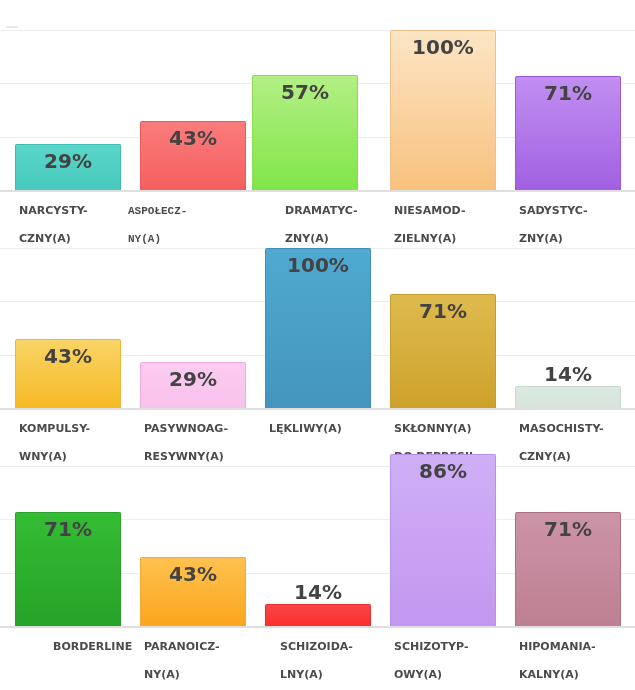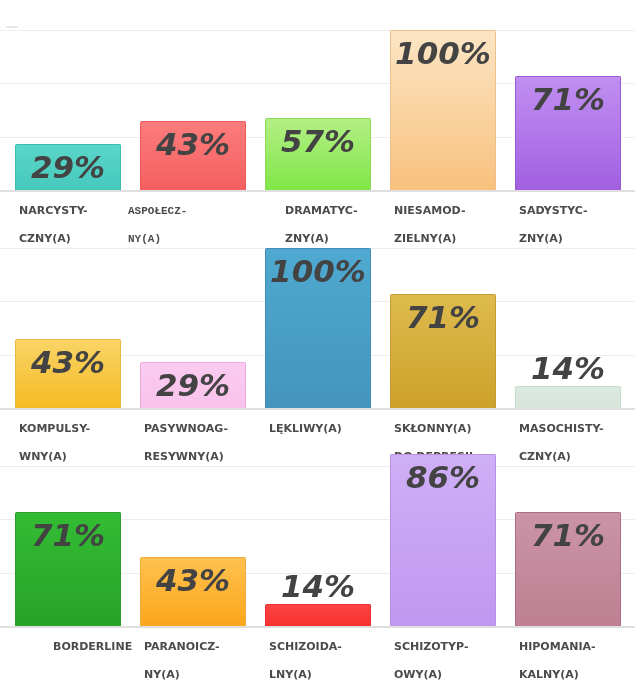--- a/index.html
+++ b/index.html
@@ -17,22 +17,22 @@
     position:absolute; left:0; right:0; height:1px; background:#ededed;
   }
   .g0 { top:0; } .g1 { top:53px; } .g2 { top:107px; }
   .axis-tick { position:absolute; left:6px; top:-4px; width:12px; height:2px; background:#e9e9e9; }
   .bar {
     position:absolute; bottom:0; width:106px; box-sizing:border-box;
     border:1px solid; border-bottom:none; border-radius:2px 2px 0 0;
   }
   .pct {
     position:absolute; left:0; right:0; top:4px;
-    text-align:center; font-size:31px; font-weight:bold; color:#434343;
-    letter-spacing:0px; white-space:nowrap;font-style:italic;
+    text-align:center; font-size:20px; font-weight:bold; color:#434343;
+    letter-spacing:0px; white-space:nowrap;
   }
   .pct.above {
     top:auto; bottom:100%; margin-bottom:1px;
   }
   .labels { position:relative; height:56px; width:635px; }
   .cat {
     position:absolute; top:5px; width:122px;
     font-size:11px; font-weight:bold; color:#4b4b4b;
     line-height:28px; white-space:nowrap;
   }
@@ -48,21 +48,21 @@
       <div class="gridline g1"></div>
       <div class="gridline g2"></div>
       <div class="axis-tick"></div>
       <div class="bars">
           <div class="bar" style="left: 15px; width: 106px; height: 46px; border-color: rgb(60, 188, 177); background: linear-gradient(rgb(90, 213, 201), rgb(71, 201, 189));">
             <div class="pct">29%</div>
           </div>
           <div class="bar" style="left: 140px; width: 106px; height: 69px; border-color: rgb(233, 90, 90); background: linear-gradient(rgb(251, 124, 124), rgb(245, 95, 95));">
             <div class="pct">43%</div>
           </div>
-          <div class="bar" style="left: 265px; width: 106px; height: 72px; border-color: rgb(139, 219, 86); background: linear-gradient(rgb(179, 239, 133), rgb(128, 230, 71));">
+          <div class="bar" style="left: 252px; width: 106px; height: 115px; border-color: rgb(139, 219, 86); background: linear-gradient(rgb(179, 239, 133), rgb(128, 230, 71));">
             <div class="pct">57%</div>
           </div>
           <div class="bar" style="left: 390px; width: 106px; height: 160px; border-color: rgb(238, 192, 140); background: linear-gradient(rgb(252, 229, 196), rgb(248, 193, 126));">
             <div class="pct">100%</div>
           </div>
           <div class="bar" style="left: 515px; width: 106px; height: 114px; border-color: rgb(154, 88, 215); background: linear-gradient(rgb(192, 143, 241), rgb(162, 96, 225));">
             <div class="pct">71%</div>
           </div>
         </div>
     </div>
@@ -160,21 +160,21 @@
         </div>
     </div>
     <div class="labels">
         <div class="cat" style="left: 19px; margin-left: 34px;">
           <div>BORDERLINE</div>
         </div>
         <div class="cat" style="left: 144px;">
           <div>PARANOICZ-</div>
           <div>NY(A)</div>
         </div>
-        <div class="cat" style="left: 269px;">
+        <div class="cat" style="left: 280px;">
           <div>SCHIZOIDA-</div>
           <div>LNY(A)</div>
         </div>
         <div class="cat" style="left: 394px;">
           <div>SCHIZOTYP-</div>
           <div>OWY(A)</div>
         </div>
         <div class="cat" style="left: 519px;">
           <div>HIPOMANIA-</div>
           <div>KALNY(A)</div>

